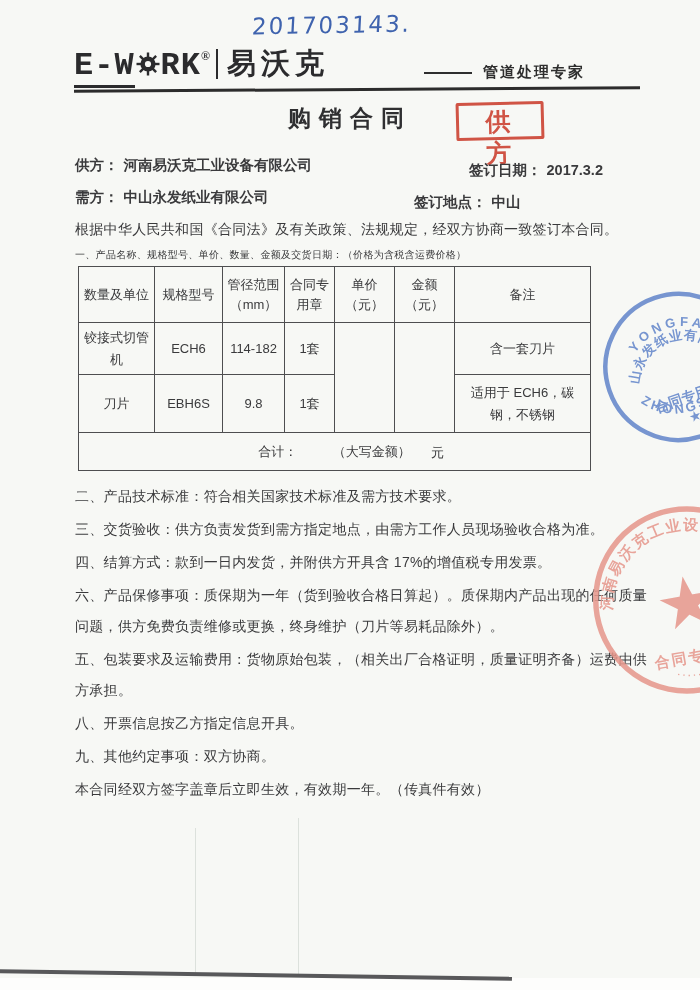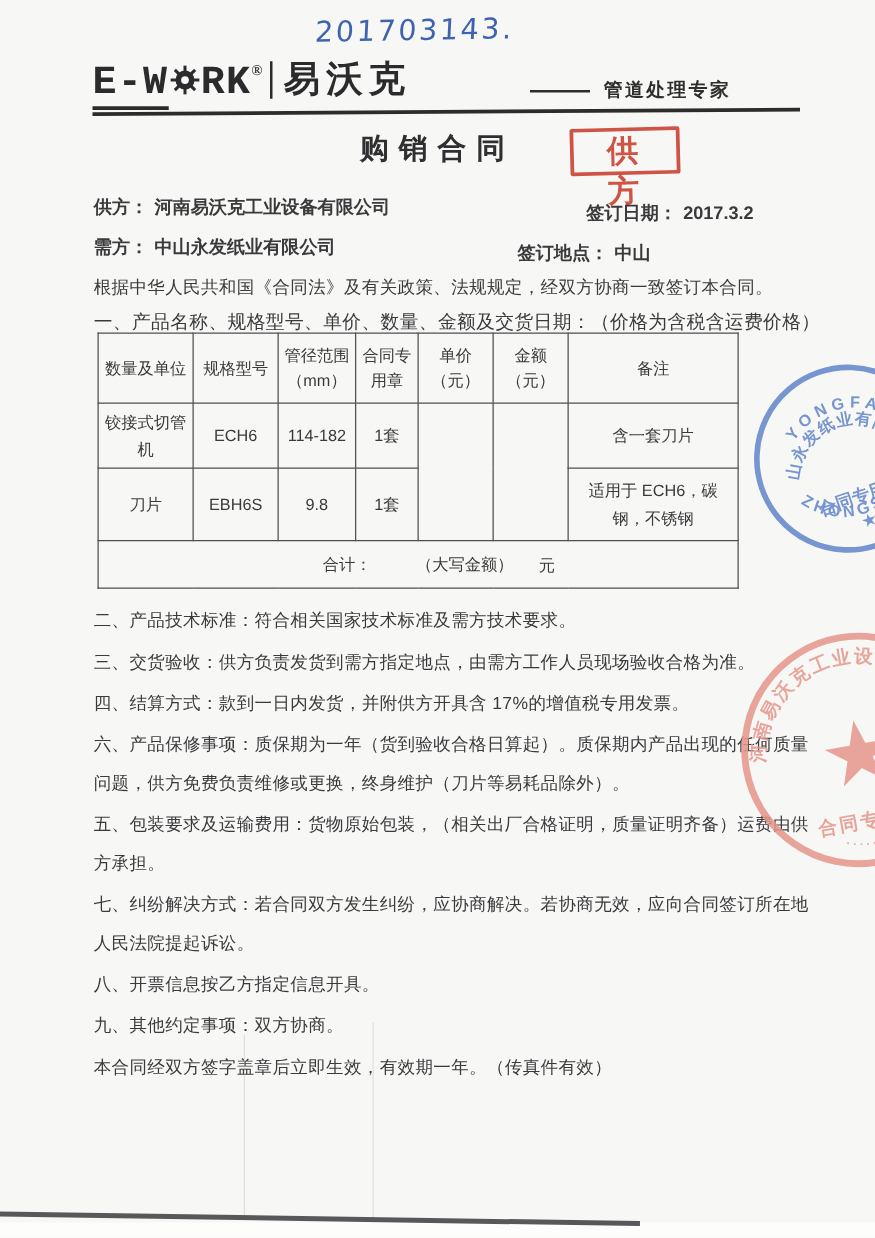--- a/index.html
+++ b/index.html
@@ -45,21 +45,21 @@
     text-align:center; line-height:32px; padding-left:10px;
     transform:rotate(-1.5deg); border-radius:2px; opacity:.92;
   }
   
   .party { position:absolute; font-size:14.5px; font-weight:700; color:#3a3a3c; white-space:nowrap;}
   .p-supplier { left:75px; top:156px; } .p-buyer { left:75px; top:188px; }
   .p-date { left:425px; top:161px;margin-left:44px; } .p-place { left:414px; top:193px; }
   .party .val { margin-left:5px; font-weight:700; }
   
   .preamble { position:absolute; left:75px; top:221px; width:575px; font-size:14px; letter-spacing:.3px;}
-  .sec1 { position:absolute; left:75px; top:248px; width:590px; font-size:15px; letter-spacing:.3px;}
+  .sec1 { position:absolute; left:75px; top:248px; width:590px; font-size:10px; letter-spacing:.3px;}
   
   table.goods { position:absolute; left:78px; top:266px; width:512px; border-collapse:collapse; table-layout:fixed; }
   table.goods th, table.goods td {
     border:1.5px solid #4e4e50; text-align:center; vertical-align:middle;
     font-size:13px; font-weight:400; color:#3a3a3c; padding:3px 3px; line-height:22px;
   }
   table.goods th { height:56px; line-height:20px; }
   tr.r1 td { height:52px; } tr.r2 td { height:58px; }
   td.totals { height:38px; text-align:left; position:relative; padding-left:9px; }
   td.totals .caps { margin-left:32px; } 
@@ -171,21 +171,20 @@
     </tr>
   </tbody>
     </table>
 
   <div class="clauses">
     <p>二、产品技术标准：符合相关国家技术标准及需方技术要求。</p>
     <p>三、交货验收：供方负责发货到需方指定地点，由需方工作人员现场验收合格为准。</p>
     <p>四、结算方式：款到一日内发货，并附供方开具含 17%的增值税专用发票。</p>
     <p>六、产品保修事项：质保期为一年（货到验收合格日算起）。质保期内产品出现的任何质量问题，供方免费负责维修或更换，终身维护（刀片等易耗品除外）。</p>
     <p>五、包装要求及运输费用：货物原始包装，（相关出厂合格证明，质量证明齐备）运费由供方承担。</p>
-    <p>七、纠纷解决方式：若合同双方发生纠纷，应协商解决。若协商无效，应向合同签订所在地人民法院提起诉讼。</p>
     <p>八、开票信息按乙方指定信息开具。</p>
     <p>九、其他约定事项：双方协商。</p>
     <p>本合同经双方签字盖章后立即生效，有效期一年。（传真件有效）</p>
   </div>
 
   <svg class="seal seal-buyer" viewBox="0 0 200 200">
     <defs>
       <path id="b-top" d="M 24,95 A 58,58 0 0 1 136,95"></path>
       <path id="b-bot" d="M 24,95 A 58,58 0 0 0 136,95"></path>
       <path id="b-cn" d="M 36,98 A 46,46 0 0 1 124,98"></path>

